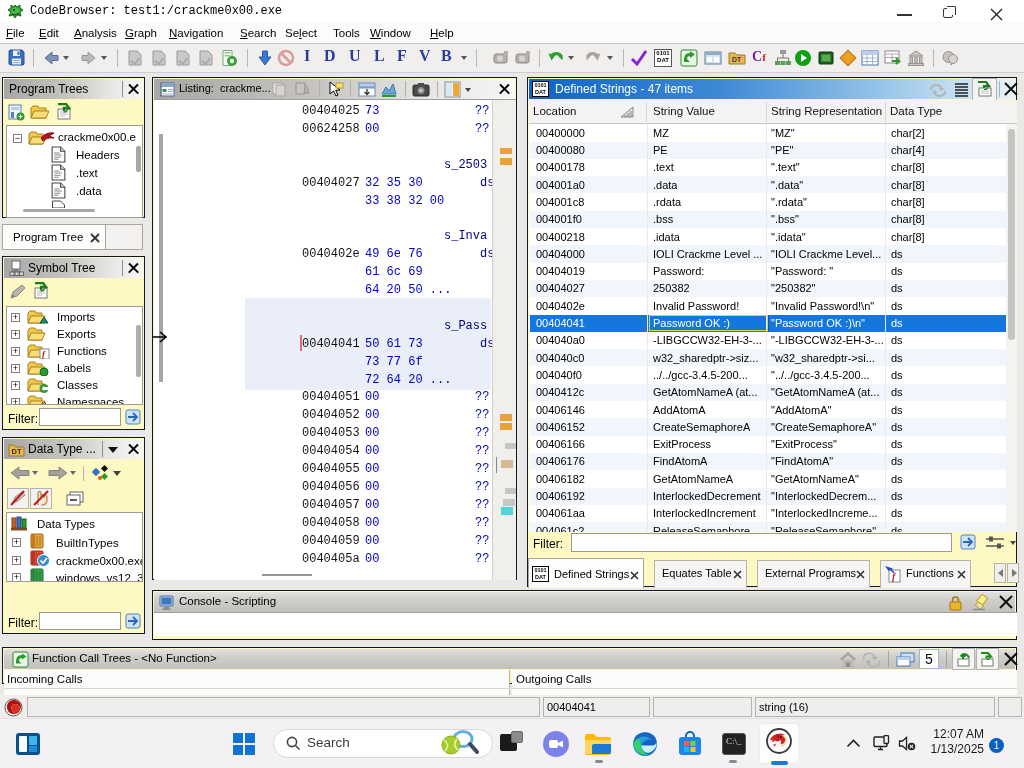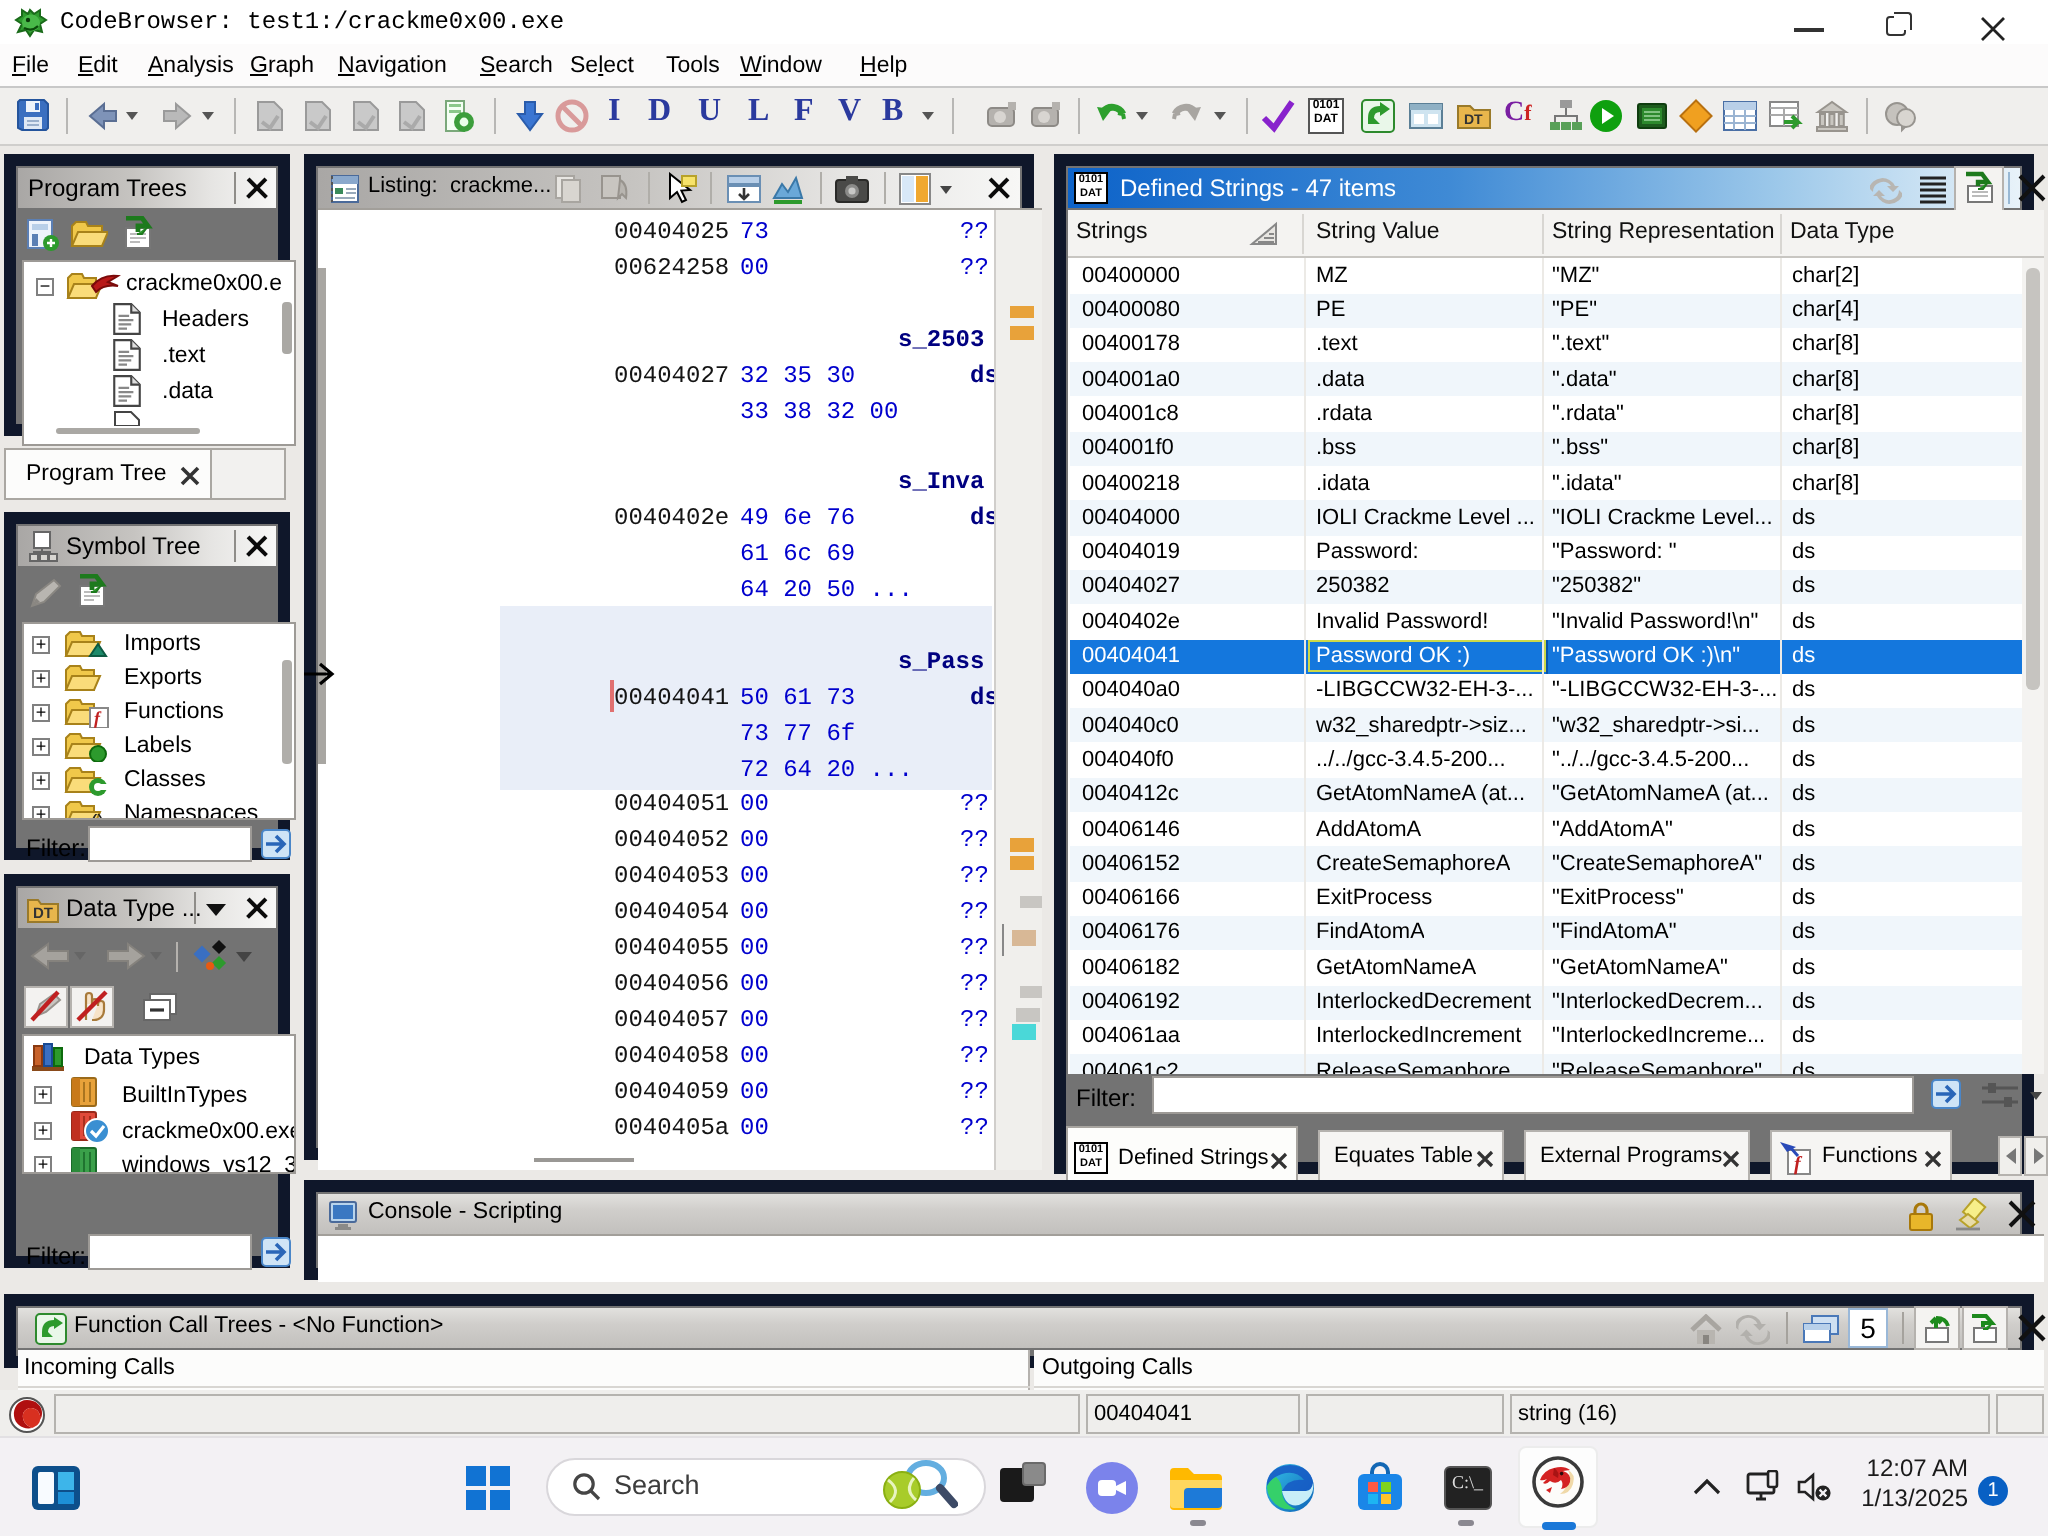--- a/index.html
+++ b/index.html
@@ -13,40 +13,40 @@
 #menubar { left:0; top:22px; width:1024px; height:22px; background:#fcfbfb; font-size:11.5px; color:#000; border-bottom:1px solid #c8c8c8;}
 .mi { position:absolute; top:5px; }
 .mi u { text-decoration:underline; }
 
 #toolbar { left:0; top:44px; width:1024px; height:29px; background:#f0efed; border-bottom:1px solid #cfcecc; }
 .tsep { position:absolute; top:5px; width:1px; height:18px; background:#b8b7b5; }
 .ticon { position:absolute; top:5px; width:18px; height:18px; }
 .tletter { position:absolute; top:3px; font-family:"Liberation Serif",serif; font-weight:bold; font-size:16px; color:#2b3a9e; }
 .tcaret { position:absolute; top:12px; width:0; height:0; border-left:3px solid transparent; border-right:3px solid transparent; border-top:4px solid #555; }
 
-.panel { position:absolute; background:#737373; border:6px solid #0f172a; }
+.panel { position:absolute; background:#fef9c3; border:1px solid #0f172a; }
 .phdr { position:absolute; left:1px; top:1px; right:1px; height:20px; background:linear-gradient(90deg,#a9a7a5 0%, #c6c4c1 45%, #e6e5e3 75%, #f7f7f6 100%); }
 .phdr-blue { background:linear-gradient(90deg,#0d63c9 0%, #3f8ad5 40%, #9ec9ea 75%, #e8f2f9 100%); }
 .ptitle { position:absolute; left:5px; top:3px; font-size:12px; color:#000; white-space:nowrap; }
 .xbtn { position:absolute; width:13px; height:13px; }
 .xbtn:before, .xbtn:after { content:""; position:absolute; left:0px; top:5.5px; width:13px; height:2.4px; background:#0a0a0a; }
 .xbtn:before { transform:rotate(45deg); }
 .xbtn:after { transform:rotate(-45deg); }
 .white { background:#ffffff; border:1px solid #9d9a96; position:absolute; }
 .filterrow { position:absolute; font-size:12px; color:#000; }
 .finput { position:absolute; background:#fff; border:1px solid #9d9a96; }
 
 .trow { position:absolute; font-size:11.5px; color:#000; white-space:nowrap; }
 .expbox { position:absolute; width:9px; height:9px; border:1px solid #808080; background:#fff; font-size:9px; line-height:7px; text-align:center; color:#000; }
 
 #listing-content { font-family:"Liberation Mono", monospace; font-size:12px; color:#000; }
 .lline { position:absolute; white-space:pre; }
 .lb { color:#0000cd; }
 .laddr { color:#141414; }
-.llab { color:#000080; font-weight:bold; }
+.llab { color:#000080; font-weight:normal; }
 
 .srow { position:absolute; left:1px; width:476px; height:17.3px; font-size:11px; color:#000; white-space:nowrap; }
 .c1 { position:absolute; left:6px; top:2.5px; }
 .c2 { position:absolute; left:123px; top:2.5px; max-width:112px; overflow:hidden; white-space:nowrap; }
 .c3 { position:absolute; left:241px; top:2.5px; max-width:113px; overflow:hidden; white-space:nowrap; }
 .c4 { position:absolute; left:361px; top:2.5px; }
 
 #taskbar { left:0; top:718px; width:1024px; height:50px; background:#f3f1f4; border-top:1px solid #e2e0e3; }
 </style>
 </head>
@@ -598,21 +598,21 @@
         <path d="M5 11 h8 M5 13 h8" stroke="#bbb"></path>
         <path d="M2 2 h8 l3 4 h-5 v2" fill="none" stroke="#1d7a1d" stroke-width="2.2"></path>
         <path d="M13 6 l-2.5 3.5 h-2.5" fill="#2d9a2d" stroke="#1d7a1d"></path>
       </svg>
   <div class="abs" style="left:470px;top:2px;width:1px;height:16px;background:#98b8d4"></div>
   <svg class="abs" style="left:475px;top:3px" width="14" height="14">
         <path d="M1 1 L13 13 M13 1 L1 13" stroke="#111" stroke-width="2"></path>
       </svg>
  </div>
  <div class="abs" style="left:1px;top:22px;width:488px;height:24px;background:#f4f3f1;border-bottom:1px solid #c8c6c2;font-size:11.5px;color:#111">
-  <span class="abs" style="left:4px;top:5px">Strings</span>
+  <span class="abs" style="left:4px;top:5px">Location</span>
   <svg class="abs" style="left:90px;top:5px" width="16" height="14" viewBox="0 0 16 14">
         <path d="M2 12 L14 12 L14 2 Z" fill="#e8e6e2" stroke="#888"></path>
         <path d="M5 11 h8 M8 9 h5 M10.5 7 h2.5" stroke="#888"></path>
       </svg>
   <span class="abs" style="left:124px;top:5px">String Value</span>
   <span class="abs" style="left:242px;top:5px">String Representation</span>
   <span class="abs" style="left:361px;top:5px">Data Type</span>
   <div class="abs" style="left:117px;top:2px;width:1px;height:20px;background:#d8d6d2"></div>
   <div class="abs" style="left:237px;top:2px;width:1px;height:20px;background:#d8d6d2"></div>
   <div class="abs" style="left:356px;top:2px;width:1px;height:20px;background:#d8d6d2"></div>

